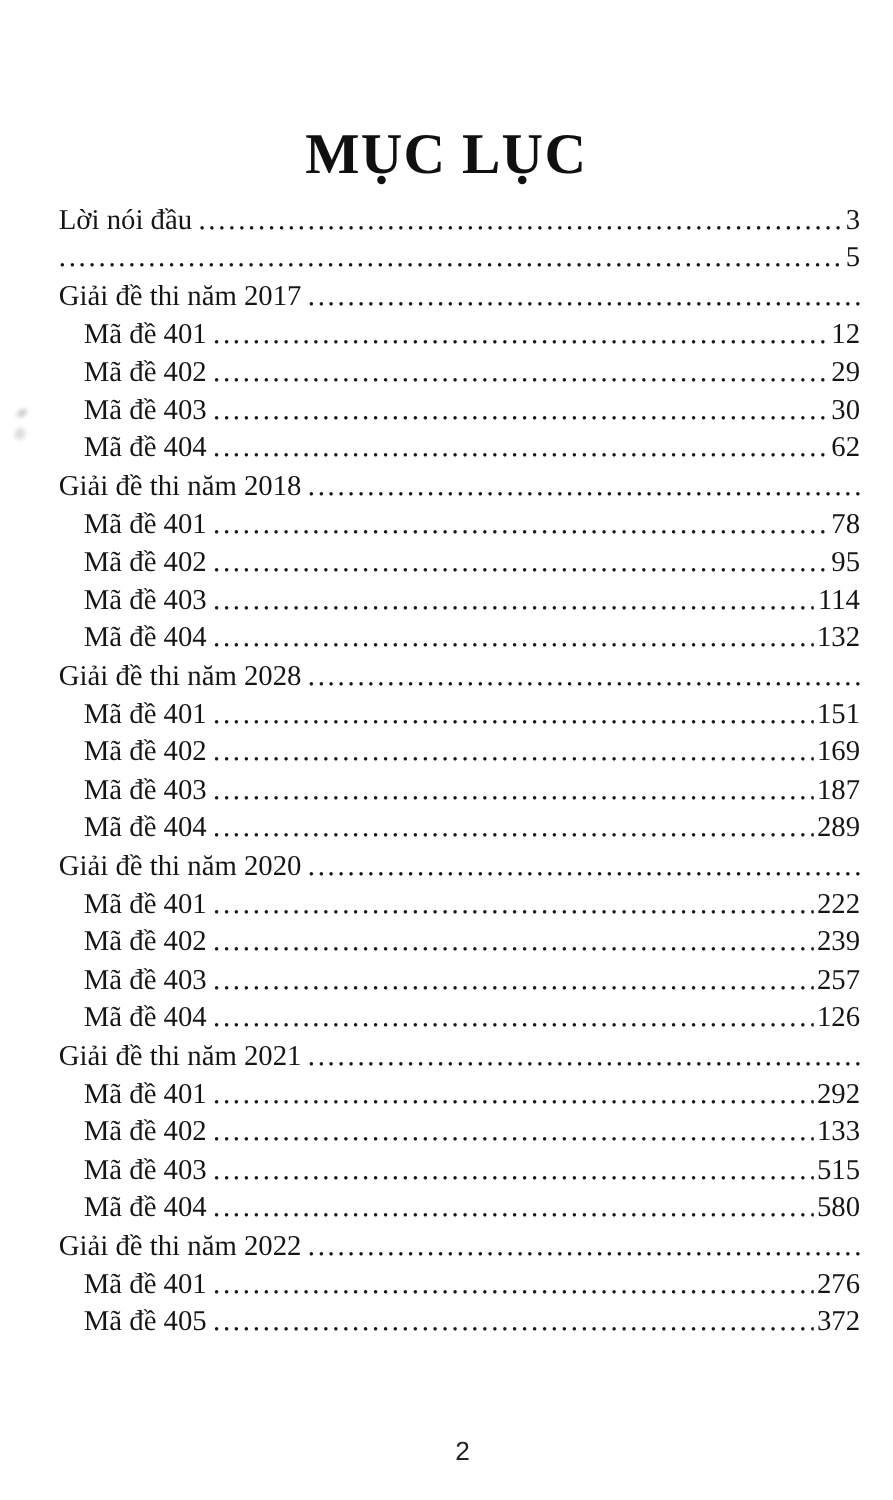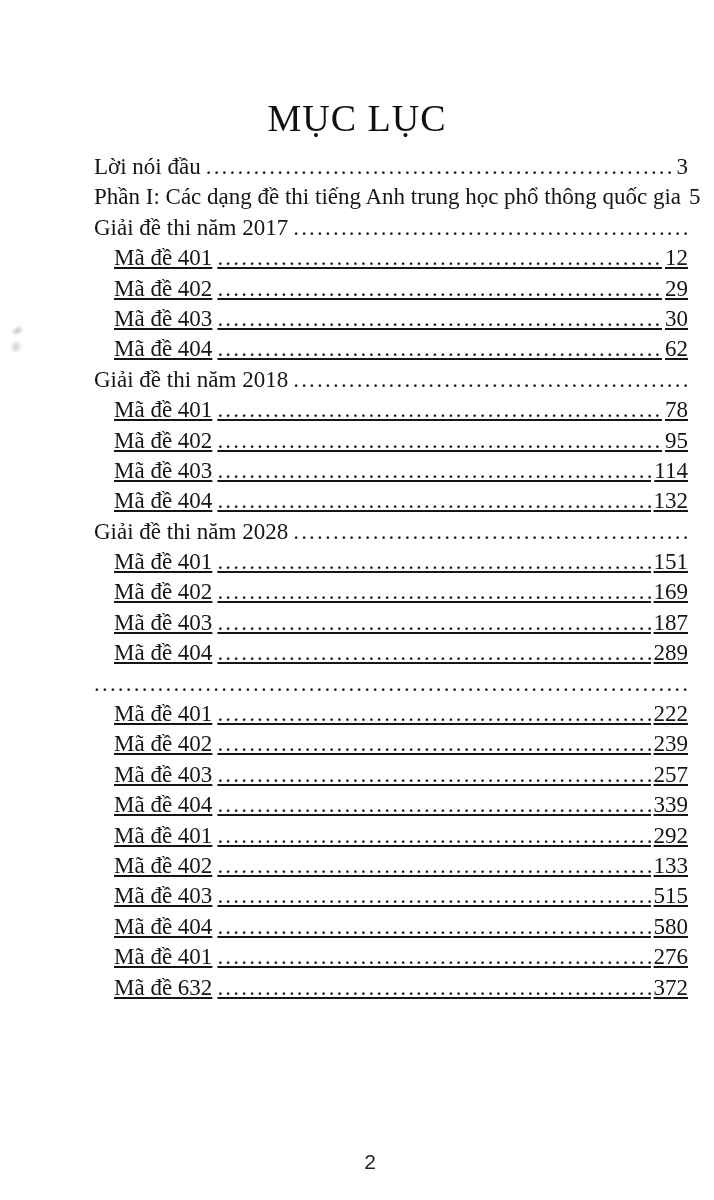--- a/index.html
+++ b/index.html
@@ -20,38 +20,37 @@
     top: 0; left: 0;
     width: 714px;
     height: 1200px;
     background: #ffffff;
   }
   .doc-title {
     margin: 0;
     padding-top: 96px;
     padding-bottom: 14px;
     text-align: center;
-    font-size: 38px;
-    font-weight: normal;
+    font-size: 46px;
+    font-weight: bold;
     letter-spacing: 1px;
     color: #101010;
   }
   .toc {
     padding-left: 47px;
     padding-right: 26px;
-    margin-left: 47px;
   }
   .toc-row {
     display: flex;
     align-items: baseline;
     height: 30.4px;
     font-size: 23px;
     white-space: nowrap;
   }
-  .toc-row.indent-1 { padding-left: 20px; text-decoration: underline; }
+  .toc-row.indent-1 { padding-left: 20px; }
   .toc-label {
     flex: 0 0 auto;
     white-space: nowrap;
     padding-right: 5px;
   }
   .toc-dots {
     flex: 1 1 auto;
     overflow: hidden;
     white-space: nowrap;
     letter-spacing: 2.2px;
@@ -95,21 +94,20 @@
 
   <h1 class="doc-title">MỤC LỤC</h1>
 
   <div class="toc">
       <div class="toc-row indent-0">
     <span class="toc-label">Lời nói đầu</span>
     <span class="toc-dots"></span>
     <span class="toc-page">3</span>
   </div>
       <div class="toc-row indent-0">
-    <span class="toc-label">Phần I: Các dạng đề thi tiếng Anh trung học phổ thông quốc gia</span>
     <span class="toc-dots"></span>
     <span class="toc-page">5</span>
   </div>
       <div class="toc-row indent-0">
     <span class="toc-label">Giải đề thi năm 2017</span>
     <span class="toc-dots"></span>
 
   </div>
       <div class="toc-row indent-1">
     <span class="toc-label">Mã đề 401</span>
@@ -175,20 +173,21 @@
     <span class="toc-label">Mã đề 403</span>
     <span class="toc-dots"></span>
     <span class="toc-page">187</span>
   </div>
       <div class="toc-row indent-1">
     <span class="toc-label">Mã đề 404</span>
     <span class="toc-dots"></span>
     <span class="toc-page">289</span>
   </div>
       <div class="toc-row indent-0">
+    <span class="toc-label">Giải đề thi năm 2020</span>
     <span class="toc-dots"></span>
 
   </div>
       <div class="toc-row indent-1">
     <span class="toc-label">Mã đề 401</span>
     <span class="toc-dots"></span>
     <span class="toc-page">222</span>
   </div>
       <div class="toc-row indent-1">
     <span class="toc-label">Mã đề 402</span>
@@ -196,21 +195,26 @@
     <span class="toc-page">239</span>
   </div>
       <div class="toc-row indent-1">
     <span class="toc-label">Mã đề 403</span>
     <span class="toc-dots"></span>
     <span class="toc-page">257</span>
   </div>
       <div class="toc-row indent-1">
     <span class="toc-label">Mã đề 404</span>
     <span class="toc-dots"></span>
-    <span class="toc-page">339</span>
+    <span class="toc-page">126</span>
+  </div>
+      <div class="toc-row indent-0">
+    <span class="toc-label">Giải đề thi năm 2021</span>
+    <span class="toc-dots"></span>
+
   </div>
       <div class="toc-row indent-1">
     <span class="toc-label">Mã đề 401</span>
     <span class="toc-dots"></span>
     <span class="toc-page">292</span>
   </div>
       <div class="toc-row indent-1">
     <span class="toc-label">Mã đề 402</span>
     <span class="toc-dots"></span>
     <span class="toc-page">133</span>
@@ -218,27 +222,32 @@
       <div class="toc-row indent-1">
     <span class="toc-label">Mã đề 403</span>
     <span class="toc-dots"></span>
     <span class="toc-page">515</span>
   </div>
       <div class="toc-row indent-1">
     <span class="toc-label">Mã đề 404</span>
     <span class="toc-dots"></span>
     <span class="toc-page">580</span>
   </div>
+      <div class="toc-row indent-0">
+    <span class="toc-label">Giải đề thi năm 2022</span>
+    <span class="toc-dots"></span>
+
+  </div>
       <div class="toc-row indent-1">
     <span class="toc-label">Mã đề 401</span>
     <span class="toc-dots"></span>
     <span class="toc-page">276</span>
   </div>
       <div class="toc-row indent-1">
-    <span class="toc-label">Mã đề 632</span>
+    <span class="toc-label">Mã đề 405</span>
     <span class="toc-dots"></span>
     <span class="toc-page">372</span>
   </div>
     </div>
 
   <div class="footer-page-number">2</div>
 
   <div class="scan-smudge s1"></div>
   <div class="scan-smudge s2"></div>
 </div>

